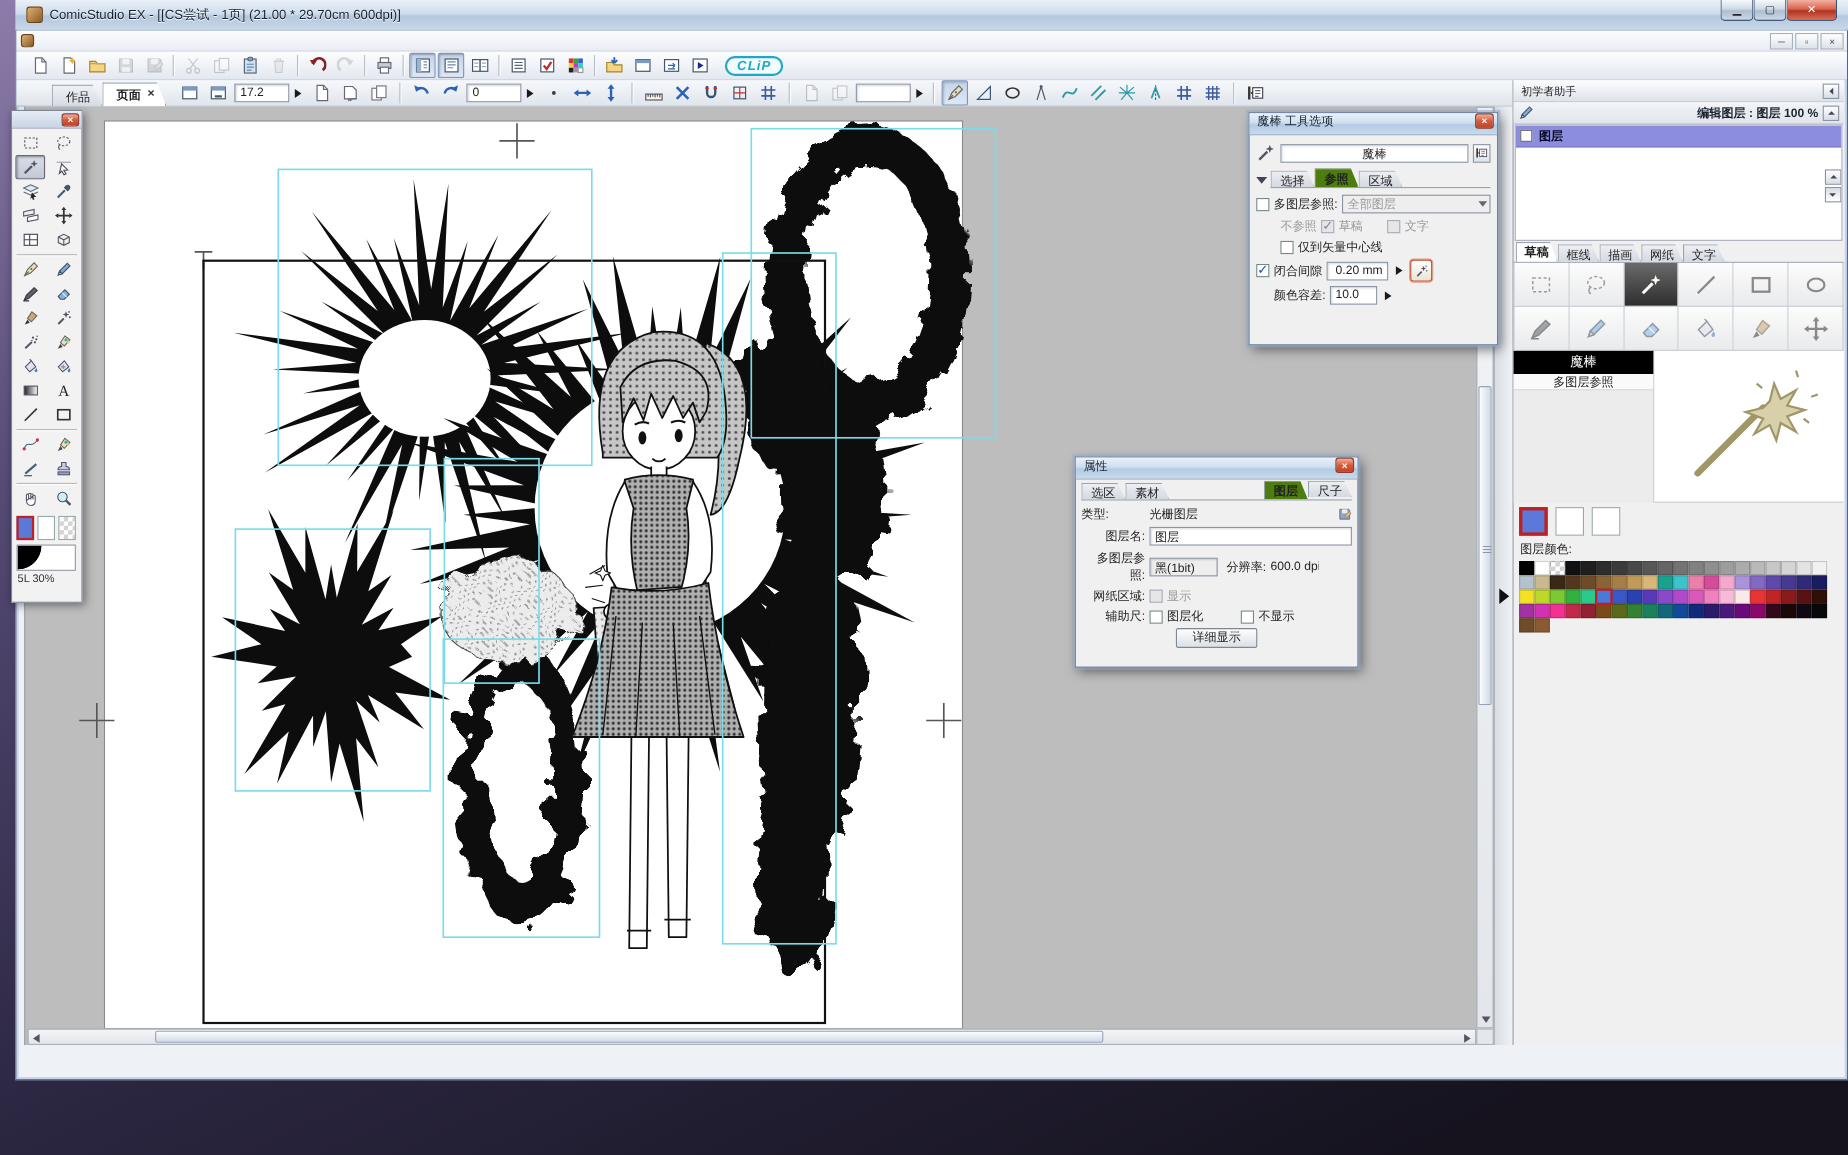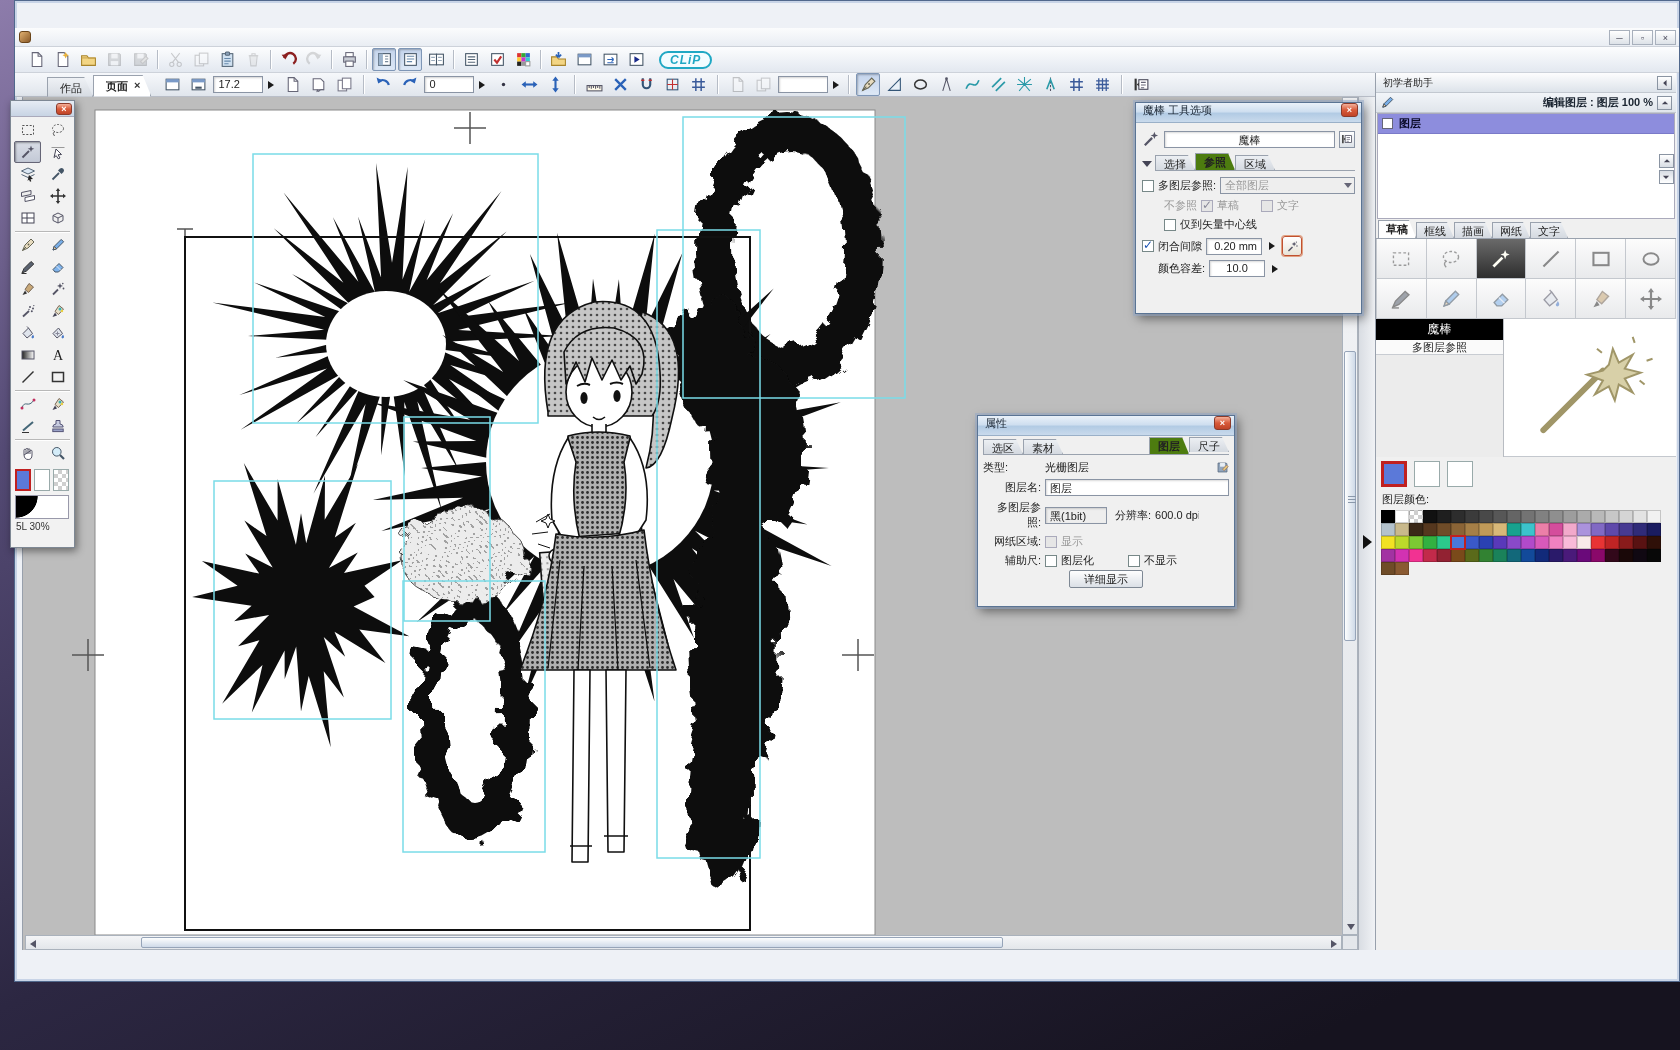--- a/index.html
+++ b/index.html
@@ -457,20 +457,29 @@
       </symbol>
 <symbol id="s-chevup" viewBox="0 0 16 16">
         <path d="M3 10l5-5 5 5z" fill="#445"></path>
       </symbol>
 </defs>
 </svg>
 
 <div id="stage">
   <div id="app-frame" class="abs"></div>
 
+  <div id="titlebar" class="abs">
+    <span class="app-ico"></span>
+    <span id="title-text">ComicStudio EX - [[CS尝试 - 1页] (21.00 * 29.70cm 600dpi)]</span>
+    <div class="caps">
+      <div class="cap">▁</div>
+      <div class="cap">▢</div>
+      <div class="cap close">✕</div>
+    </div>
+  </div>
 
   <div id="menubar" class="abs">
     <span class="app-ico" style="width:12px;height:12px;margin-right:4px"></span>
   </div>
   <div class="doc-caps">
     <div class="doc-cap">─</div>
     <div class="doc-cap">▫</div>
     <div class="doc-cap">×</div>
   </div>
 
@@ -1415,19 +1424,19 @@
         <div class="fld" style="width:56px;text-align:right"><span>0.20 mm</span></div>
         <span class="spin-r"></span>
         <div class="hl-btn">
             <svg class="ico" style="width:13px;height:13px">
               <use href="#s-decobrush"></use>
             </svg>
           </div>
       </div>
       <div class="drow" style="padding-left:16px">
         <span>颜色容差:</span>
-        <div class="fld" style="width:56px;text-align:center"><span>10.0</span></div>
+        <div class="fld" style="width:43px;text-align:left"><span>10.0</span></div>
         <span class="spin-r"></span>
       </div>
     </div>
   </div>
 
 </div>
 
 </body></html>

